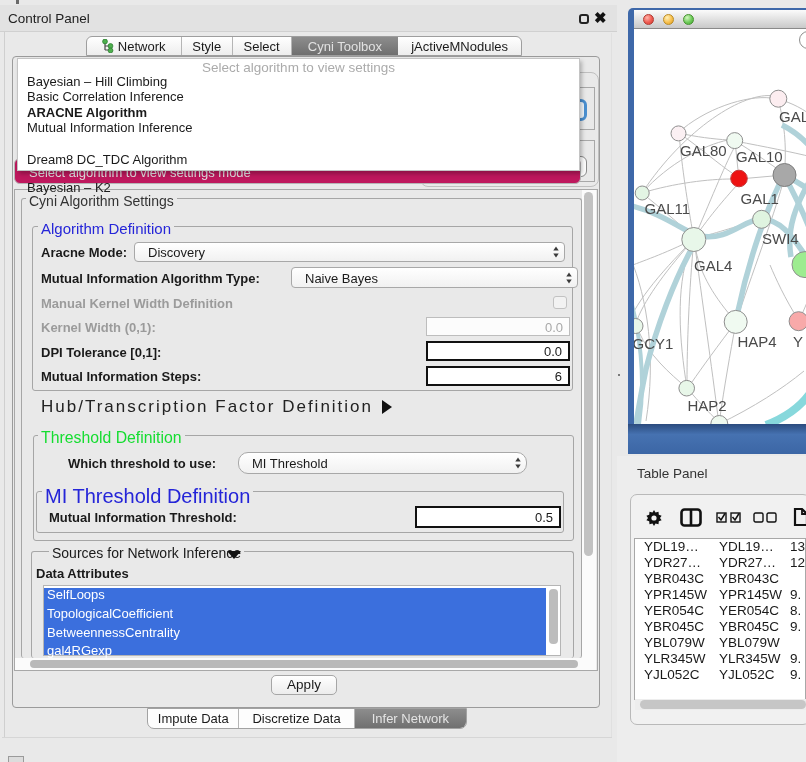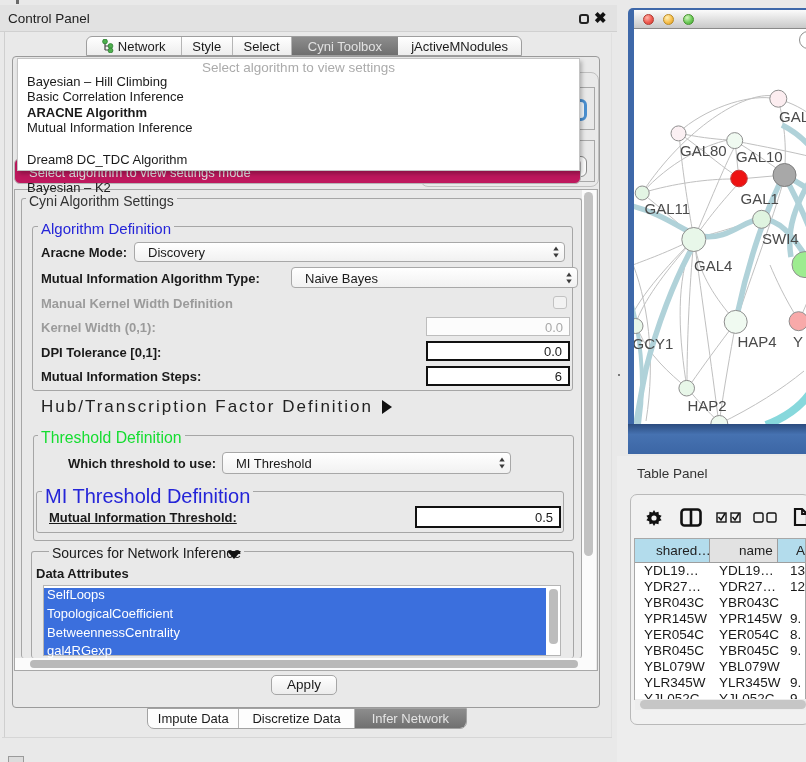--- a/index.html
+++ b/index.html
@@ -107,31 +107,31 @@
 
 <div class="lbl" style="left:41px;top:397px;font-size:17px;letter-spacing:2px;color:#222;">Hub/Transcription Factor Definition</div>
 <svg class="abs" style="left:381px;top:400px;" width="12" height="14" viewBox="0 0 12 14">
       <path d="M1 0 L11 7 L1 14 Z" fill="#111"></path>
     </svg>
 
 <div class="groupbox" style="left:33px;top:435px;width:541px;height:106px;"></div>
 <div class="gtitle" style="left:38px;top:429px;color:#15dd30;font-size:15.8px;">Threshold Definition</div>
 
 <div class="lbl b" style="left:68px;top:456px;">Which threshold to use:</div>
-<div class="combo" style="left:222px;top:452px;width:289px;height:22px;">
+<div class="combo" style="left:238px;top:452px;width:289px;height:22px;border-radius:10px;">
   <span class="tx">MI Threshold</span>
   <svg class="stepper" viewBox="0 0 6 12">
         <path d="M3 0.5 L5.7 4.4 L0.3 4.4 Z" fill="#3a3a3a"></path>
         <path d="M3 11.5 L5.7 7.6 L0.3 7.6 Z" fill="#3a3a3a"></path>
       </svg>
 </div>
 
 <div class="groupbox" style="left:36px;top:491px;width:528px;height:42px;"></div>
 <div class="gtitle" style="left:42px;top:485px;color:#2525d8;font-size:20px;">MI Threshold Definition</div>
-<div class="lbl b" style="left:49px;top:510px;text-decoration:underline;">Mutual Information Threshold:</div>
+<div class="lbl b" style="left:49px;top:510px;">Mutual Information Threshold:</div>
 <div class="field" style="left:415px;top:506px;width:146px;height:22px;">
       <span>0.5</span>
     </div>
 
 <div class="groupbox" style="left:31px;top:551px;width:543px;height:107px;border-bottom:none;"></div>
 <div class="gtitle" style="left:33px;top:545px;font-size:14px;margin-left:16px;">Sources for Network Inference</div>
 <svg class="abs" style="left:227px;top:550px;" width="14" height="10" viewBox="0 0 14 10">
       <path d="M0 1 L14 1 L7 9 Z" fill="#111"></path>
     </svg>
 <div class="lbl b" style="left:36px;top:566px;">Data Attributes</div>
@@ -296,25 +296,20 @@
         <rect x="1" y="1" width="9" height="9" rx="1.5"></rect>
         <rect x="14" y="1" width="9" height="9" rx="1.5"></rect>
       </g>
     </svg>
 <svg class="abs" style="left:793px;top:507px;" width="16" height="20" viewBox="0 0 16 20">
       <path d="M2 2 L9 2 L14 7 L14 18 L2 18 Z" fill="none" stroke="#111" stroke-width="2.2"></path>
       <path d="M9 2 L9 7 L14 7" fill="none" stroke="#111" stroke-width="1.8"></path>
     </svg>
 
 <div class="abs" style="left:634px;top:538px;width:172px;height:162px;background:#fff;border:1px solid #a8a8a8;overflow:hidden;">
-  <div style="display:flex;height:24px;border-bottom:1px solid #9e9e9e;font-size:13.5px;color:#222;">
-    <div style="width:75px;background:#b3dcec;border-right:1px solid #9e9e9e;line-height:23px;padding-left:21px;">shared…</div>
-    <div style="width:74px;background:#e2e2e2;border-right:1px solid #9e9e9e;line-height:23px;padding-left:29px;">name</div>
-    <div style="flex:1;background:#b3dcec;line-height:23px;padding-left:18px;">A</div>
-  </div>
   <div class="trow">
         <span>YDL19…</span>
         <span>YDL19…</span>
         <span>13</span>
       </div>
   <div class="trow">
         <span>YDR27…</span>
         <span>YDR27…</span>
         <span>12</span>
       </div>

